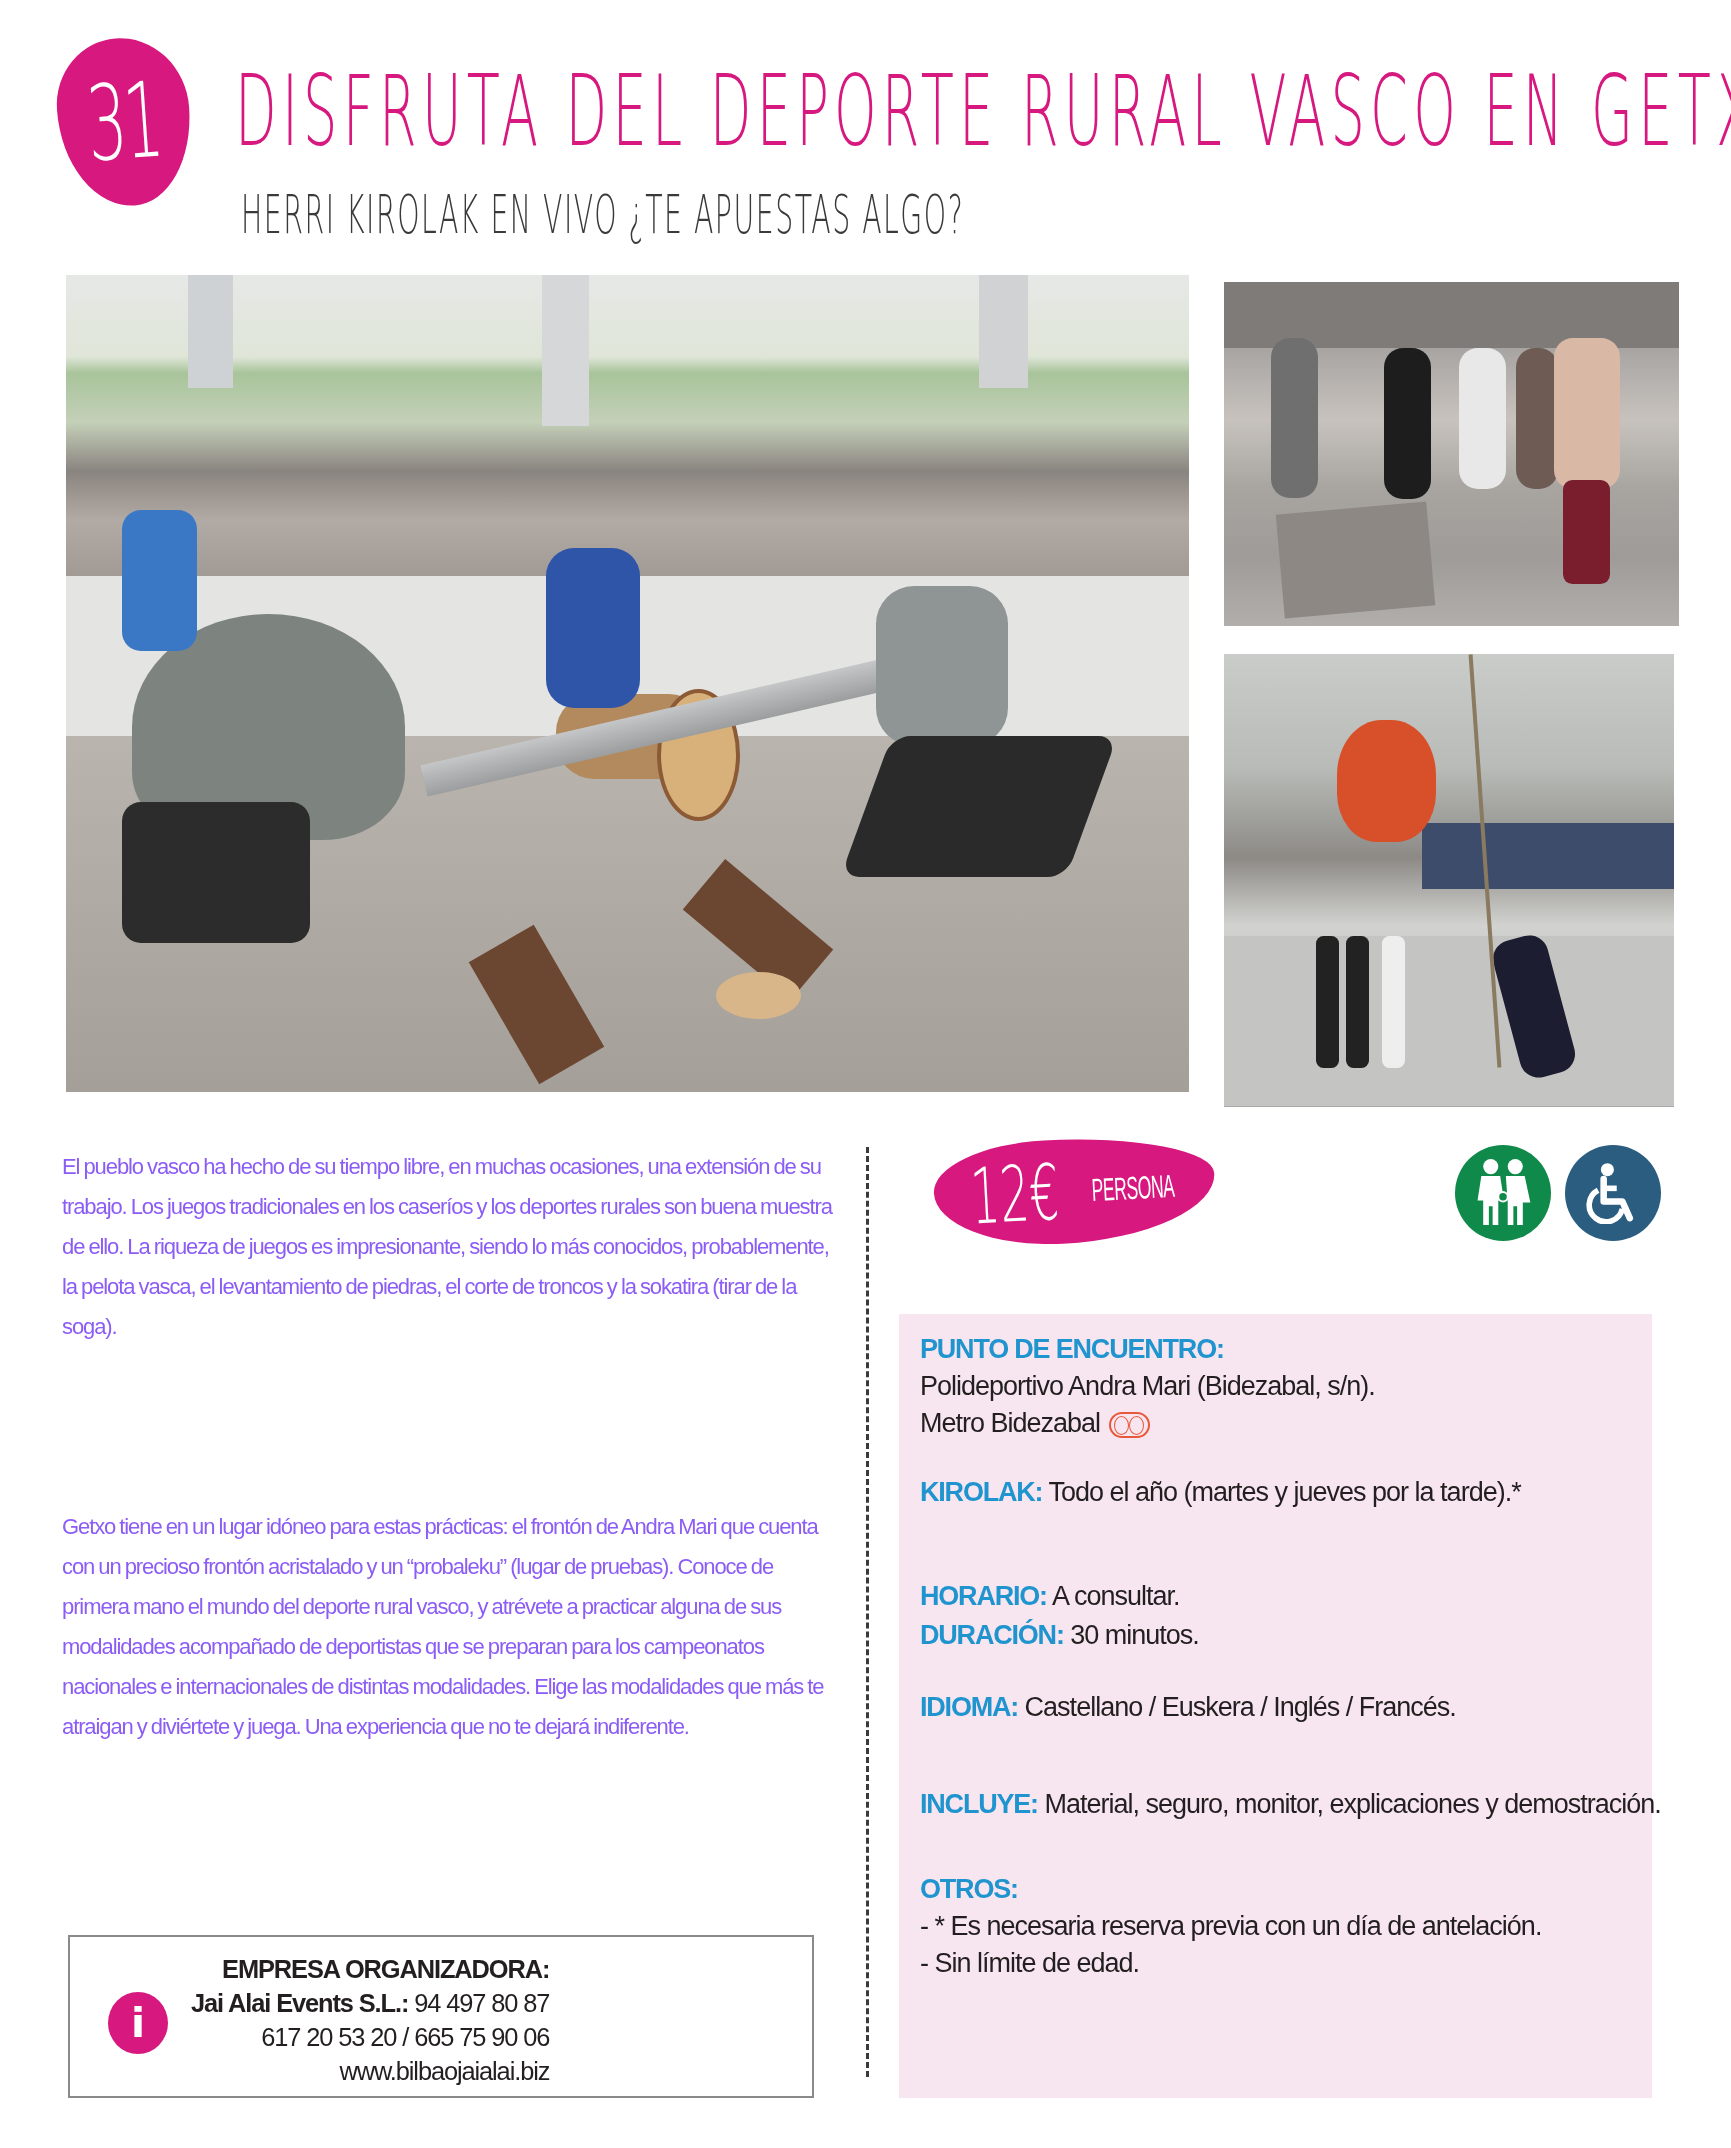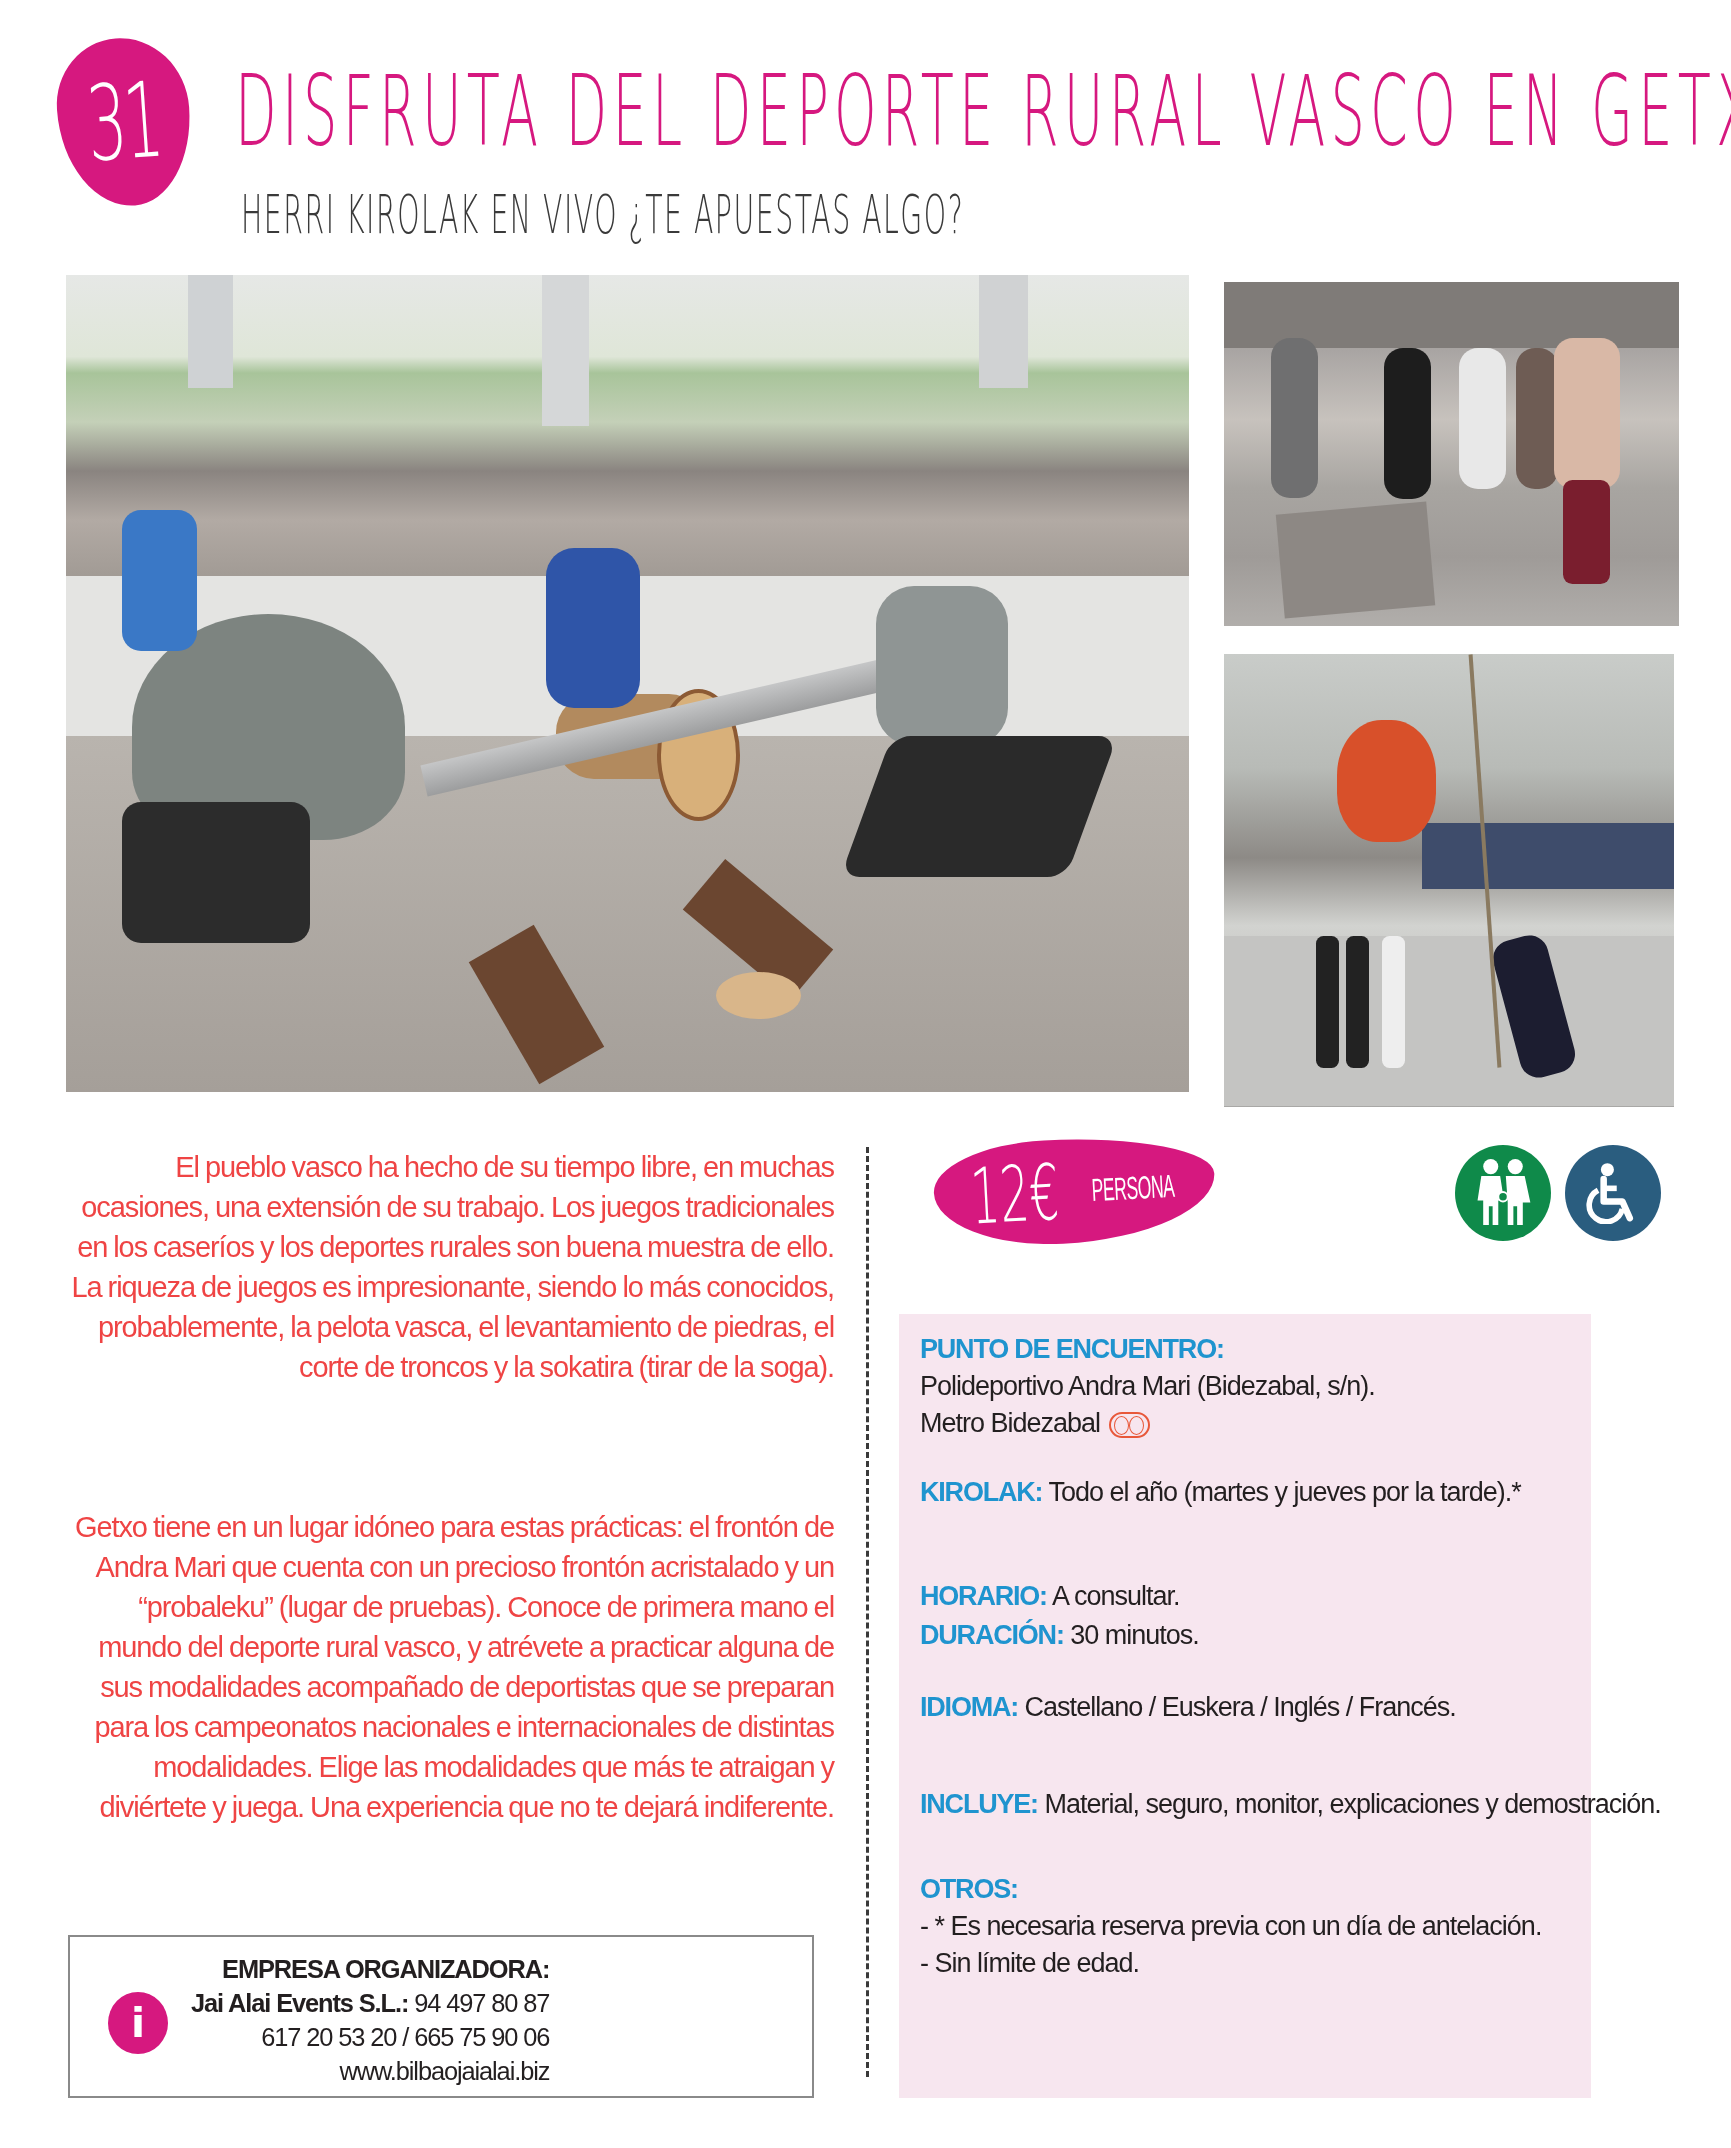--- a/index.html
+++ b/index.html
@@ -41,25 +41,24 @@
       background: linear-gradient(180deg, #8c8886 0%, #a9a5a3 20%, #c7c2bd 40%, #a8a5a1 60%, #9f9b98 80%, #b1aeab 100%);
     }
     .photo-br { left: 1224px; top: 654px; width: 450px; height: 453px;
       background: linear-gradient(180deg, #c9ccc9 0%, #b8bbb7 25%, #8d8a86 45%, #d2d3d0 60%, #c0bfbd 75%, #a9a8a6 100%);
     }
     
     .shape { position: absolute; }
 
     .body-text {
       position: absolute; left: 62px; width: 772px;
-      font-size: 29px; line-height: 40px; color: #ef4444;
+      font-size: 22px; line-height: 40px; color: #8b5cf6;
       font-family: "Liberation Sans", sans-serif;
       letter-spacing: -1.1px; word-spacing: -0.9px;
       transform-origin: left top;
-      text-align: right;
     }
     .p1 { top: 1147px; }
     .p2 { top: 1507px; }
 
     .org-box {
       position: absolute; left: 68px; top: 1935px; width: 746px; height: 163px;
       border: 2.8px solid #8a8a8a; background: #fff;
     }
     .info-icon {
       position: absolute; left: 38px; top: 55px; width: 60px; height: 62px;
@@ -98,21 +97,21 @@
     }
 
     .icon-circle {
       position: absolute; width: 96px; height: 96px; border-radius: 50%;
       display: flex; align-items: center; justify-content: center;
     }
     .icon-family { left: 1455px; top: 1145px; background: #0f8a4a; }
     .icon-access { left: 1565px; top: 1145px; background: #2a5d7f; }
 
     .info-panel {
-      position: absolute; left: 899px; top: 1314px; width: 692px; height: 784px;
+      position: absolute; left: 899px; top: 1314px; width: 753px; height: 784px;
       background: #f7e6ef;
     }
     .info-item {
       position: absolute; left: 21px; width: 744px;
       font-family: "Liberation Sans", sans-serif; font-size: 27px; line-height: 37px;
       color: #231f20; letter-spacing: -1px;
     }
     .info-item .lbl { color: #1f94cf; font-weight: bold; letter-spacing: -1.2px; }
     .metro-icon {
       display: inline-block; vertical-align: middle; width: 41px; height: 26px;

